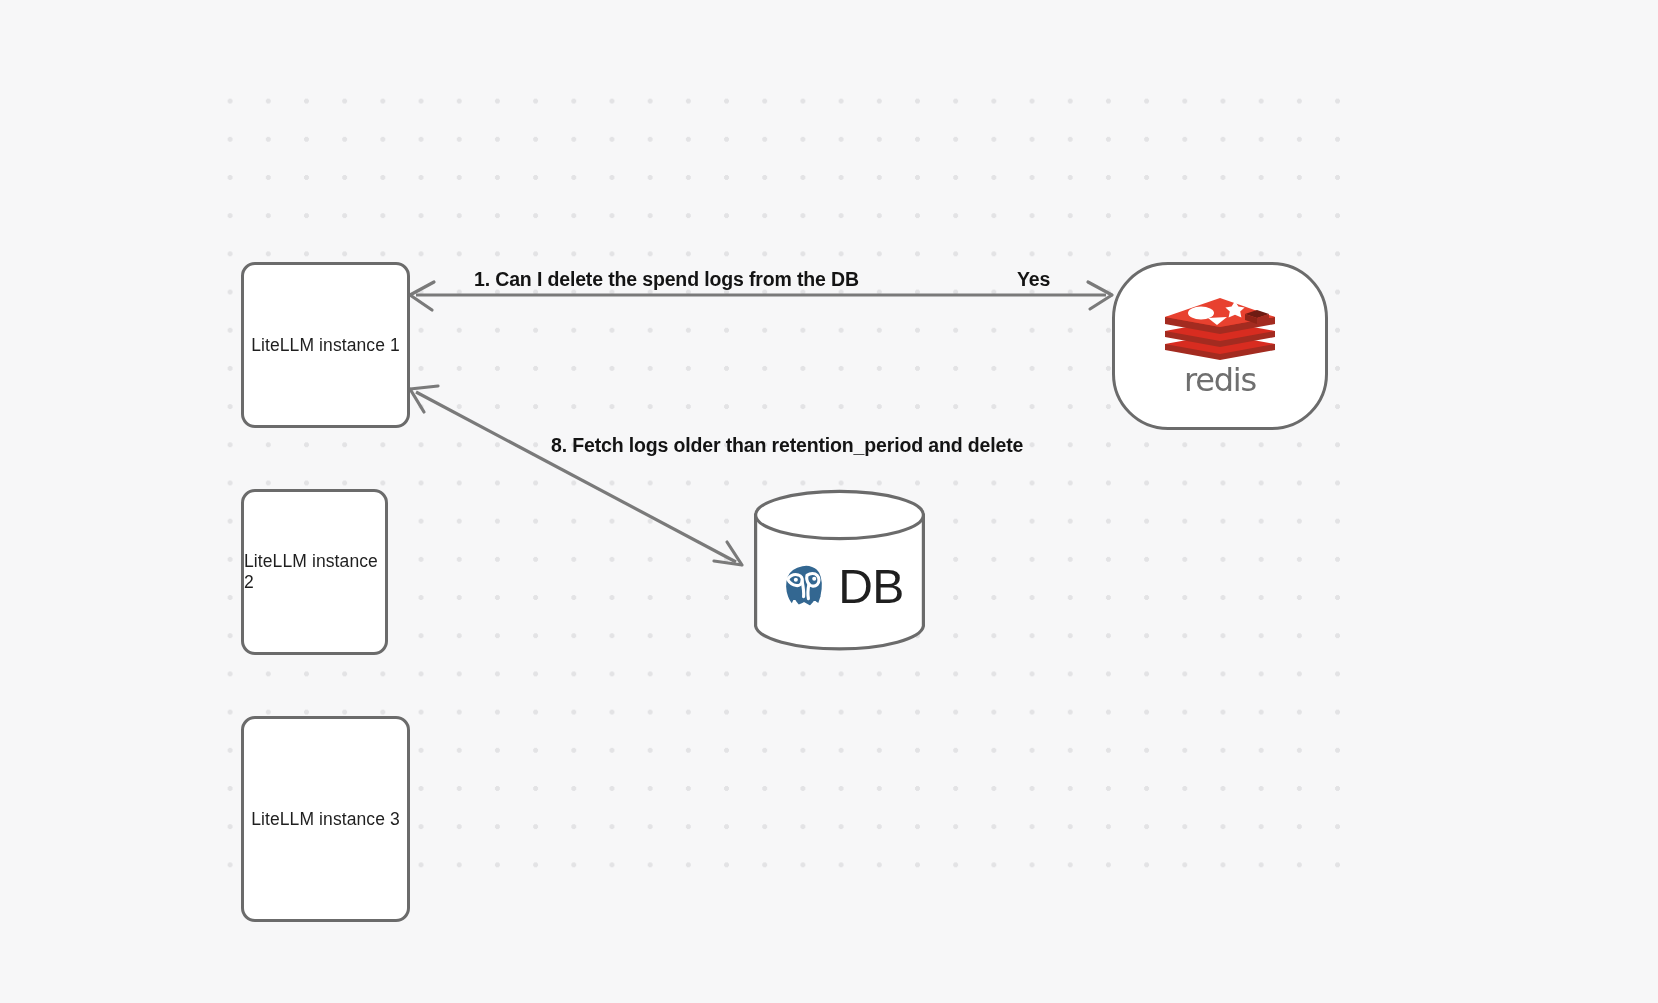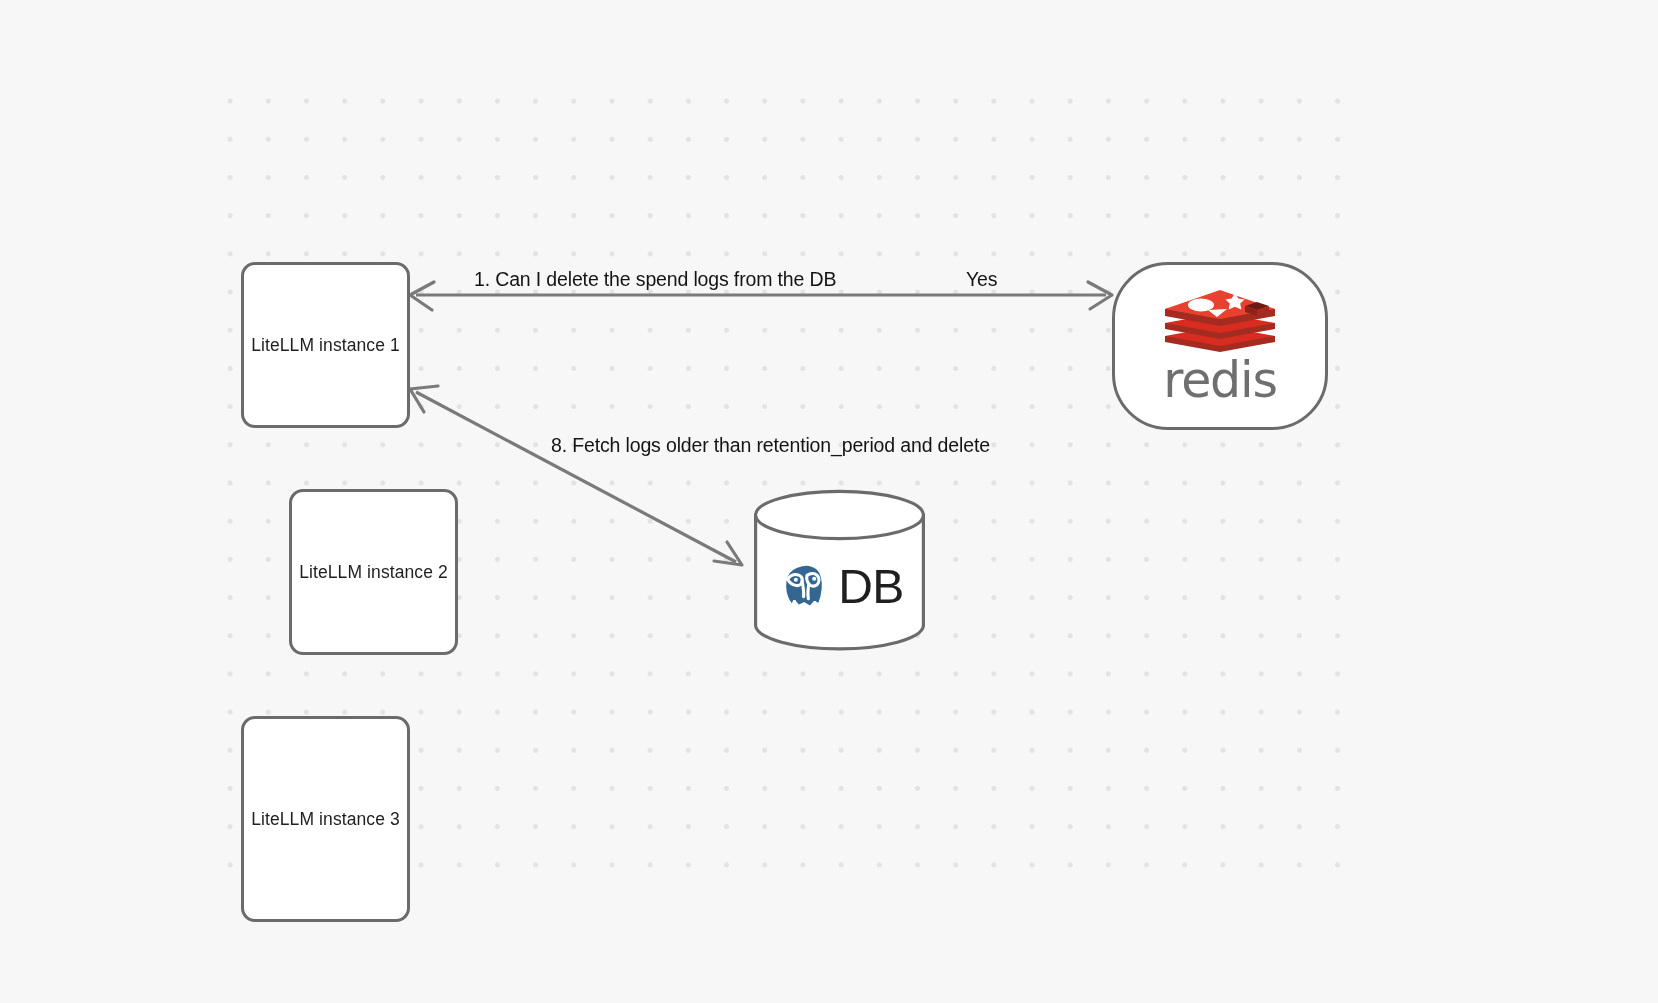--- a/index.html
+++ b/index.html
@@ -49,42 +49,42 @@
     align-items: center;
     justify-content: center;
   }
   .node-box .node-label {
     font-size: 17.5px;
     color: #1f1f1f;
     letter-spacing: .1px;
     font-weight: 400;
   }
   #node-litellm-1 { left: 241px; top: 262px; width: 169px; height: 166px; }
-  #node-litellm-2 { left: 241px; top: 489px; width: 169px; height: 166px; margin-left: 48px; }
+  #node-litellm-2 { left: 241px; top: 489px; width: 147px; height: 166px; }
   #node-litellm-3 { left: 241px; top: 716px; width: 169px; height: 206px; }
 
   
   #node-redis {
     position: absolute;
     left: 1112px;
     top: 262px;
     width: 216px;
     height: 168px;
     box-sizing: border-box;
     background: #ffffff;
     border: 3px solid #6b6b6b;
     border-radius: 56px;
     display: flex;
     flex-direction: column;
     align-items: center;
     justify-content: center;
   }
   #redis-logo-icon { width: 118px; height: 66px; display: block; }
   .redis-wordmark {
-    font-size: 49px;
+    font-size: 32px;
     font-weight: 400;
     color: #6f6f6f;
     letter-spacing: -1.2px;
     line-height: 1;
     margin-top: 2px;
     font-family: "DejaVu Sans", sans-serif;
   }
 
   
   #node-db {
@@ -113,27 +113,27 @@
     font-weight: 400;
     letter-spacing: -0.5px;
     line-height: 1;
     font-family: "Liberation Sans", sans-serif;
   }
 
   
   .edge-label {
     position: absolute;
     font-size: 19.5px;
-    font-weight: normal;
+    font-weight: bold;
     color: #141414;
     white-space: nowrap;
     letter-spacing: -0.15px;
   }
   #edge-label-1 { left: 474px; top: 268px; }
-  #edge-label-1-answer { left: 966px; top: 268px; }
+  #edge-label-1-answer { left: 1017px; top: 268px; }
   #edge-label-2 { left: 551px; top: 434px; }
 </style>
 </head>
 <body>
 
 <div id="canvas">
 
   <div id="dot-grid"></div>
 
   <svg id="edges" viewBox="0 0 1658 1003" xmlns="http://www.w3.org/2000/svg">

